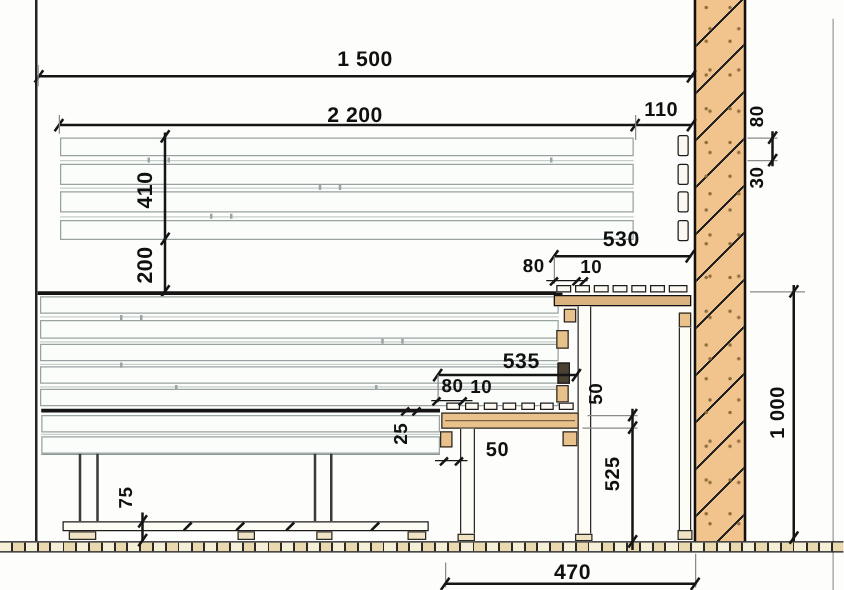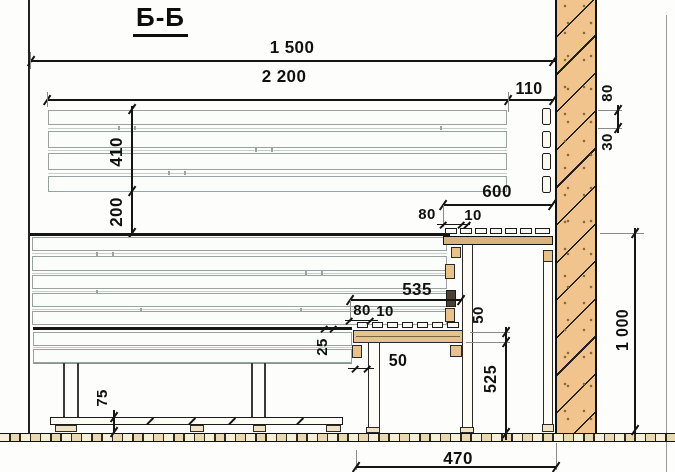--- a/index.html
+++ b/index.html
@@ -42,38 +42,37 @@
          border-bottom:3px solid #0d0d0d;padding:0 3px 1px;letter-spacing:1px;}
 </style>
 </head>
 <body>
 
 <div id="stage">
 
   <div class="abs" style="left:28px;top:0;width:2px;height:433px;background:#222;"></div>
   <div class="abs" style="left:666px;top:15px;width:1px;height:457px;background:#9a9a9a;"></div>
 
-  <div id="title">Б-Б</div>
 
   <div id="wall"></div>
   <div id="floor"></div>
 
   <div class="dl" style="left:30px;top:60px;width:525px;"></div>
   <div class="tk" style="left:31px;top:61px;"></div>
   <div class="tk" style="left:553px;top:61px;"></div>
   <div class="ext" style="left:30px;top:52px;width:1px;height:17px;"></div>
   <div class="lbl f17" style="left:292px;top:47px;">1 500</div>
 
   <div class="dl" style="left:47px;top:99px;width:506px;"></div>
   <div class="tk" style="left:47px;top:100px;"></div>
   <div class="tk" style="left:508px;top:100px;"></div>
   <div class="tk" style="left:553px;top:100px;"></div>
   <div class="ext" style="left:47px;top:92px;width:1px;height:15px;"></div>
   <div class="ext" style="left:508px;top:92px;width:1px;height:20px;"></div>
-  <div class="lbl f17" style="left:284px;top:76px;">2 200</div>
+  <div class="lbl f17" style="left:284px;top:92px;">2 200</div>
   <div class="lbl f16" style="left:529px;top:89px;">110</div>
 
   <div class="brd" style="left:48px;top:110px;width:459px;height:15px;"></div>
   <div class="brd" style="left:48px;top:131px;width:459px;height:17px;"></div>
   <div class="brd" style="left:48px;top:153px;width:459px;height:17px;"></div>
   <div class="brd" style="left:48px;top:176px;width:459px;height:16px;"></div>
   <div class="gline" style="left:48px;top:128px;width:459px;"></div>
   <div class="gline" style="left:48px;top:150px;width:459px;"></div>
   <div class="gline" style="left:48px;top:173px;width:459px;"></div>
   <div class="jm" style="left:118px;top:126px;"></div>
@@ -143,21 +142,21 @@
   <div class="wood" style="left:451px;top:247px;width:10px;height:11px;"></div>
   <div class="wood" style="left:543px;top:250px;width:10px;height:12px;"></div>
   <div class="post" style="left:462px;top:245px;width:11px;height:182px;"></div>
   <div class="post" style="left:543px;top:262px;width:10px;height:163px;"></div>
   <div class="foot" style="left:460px;top:427px;width:14px;height:6px;"></div>
   <div class="foot" style="left:542px;top:424px;width:12px;height:8px;"></div>
 
   <div class="dl" style="left:443px;top:204px;width:110px;"></div>
   <div class="tk" style="left:443px;top:205px;"></div>
   <div class="tk" style="left:552px;top:205px;"></div>
-  <div class="lbl f17" style="left:497px;top:191px;">600</div>
+  <div class="lbl f17" style="left:497px;top:191px;">530</div>
   <div class="ext" style="left:443px;top:205px;width:1px;height:22px;"></div>
   <div class="dl" style="left:437px;top:224px;width:33px;height:1.4px;"></div>
   <div class="tks" style="left:443px;top:225px;"></div>
   <div class="tks" style="left:461px;top:225px;"></div>
   <div class="tks" style="left:467px;top:225px;"></div>
   <div class="lbl f15" style="left:427px;top:213px;">80</div>
   <div class="lbl f15" style="left:473px;top:214px;">10</div>
 
   <div class="white" style="left:357px;top:322px;width:11px;height:6px;"></div>
   <div class="white" style="left:372px;top:322px;width:11px;height:6px;"></div>

